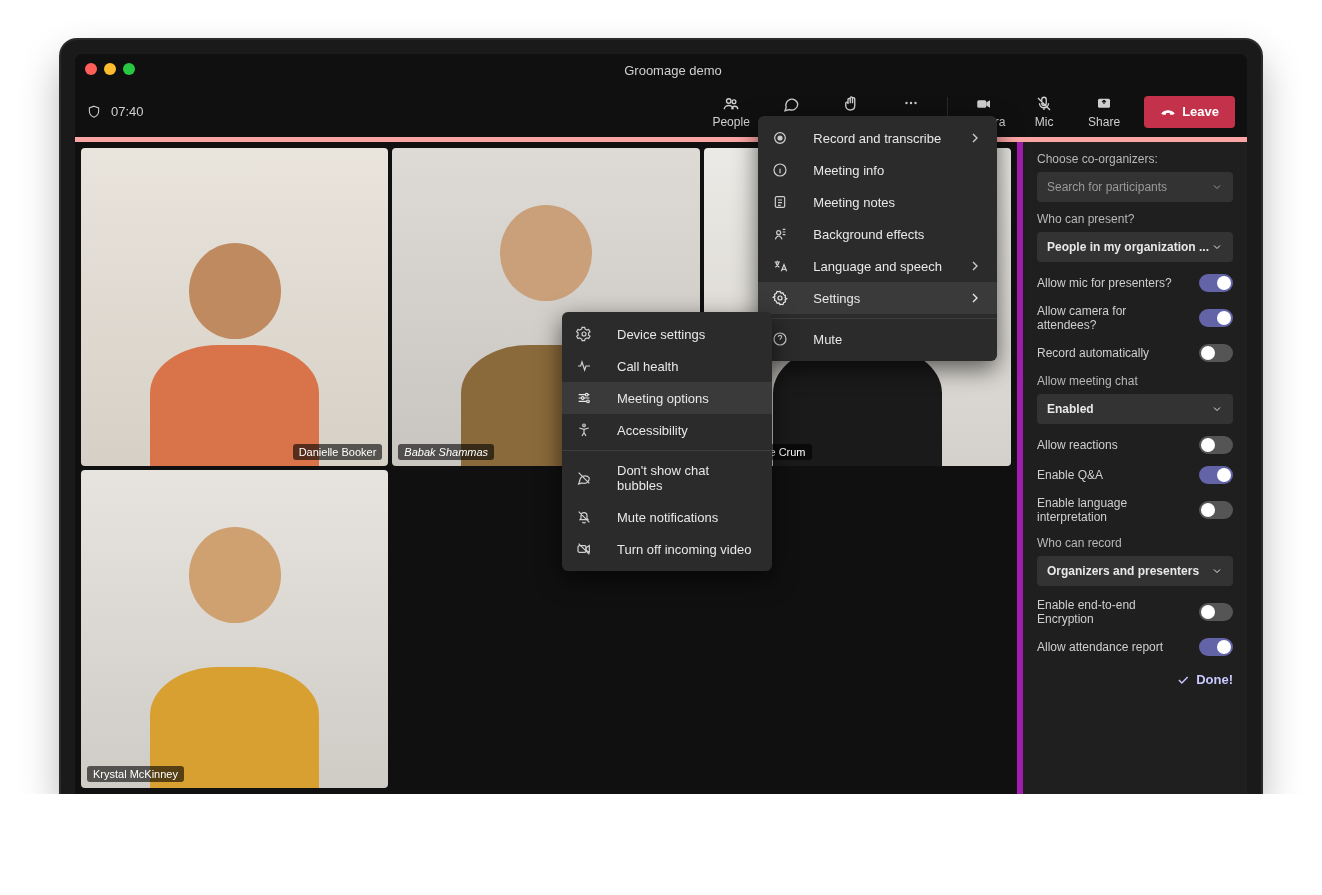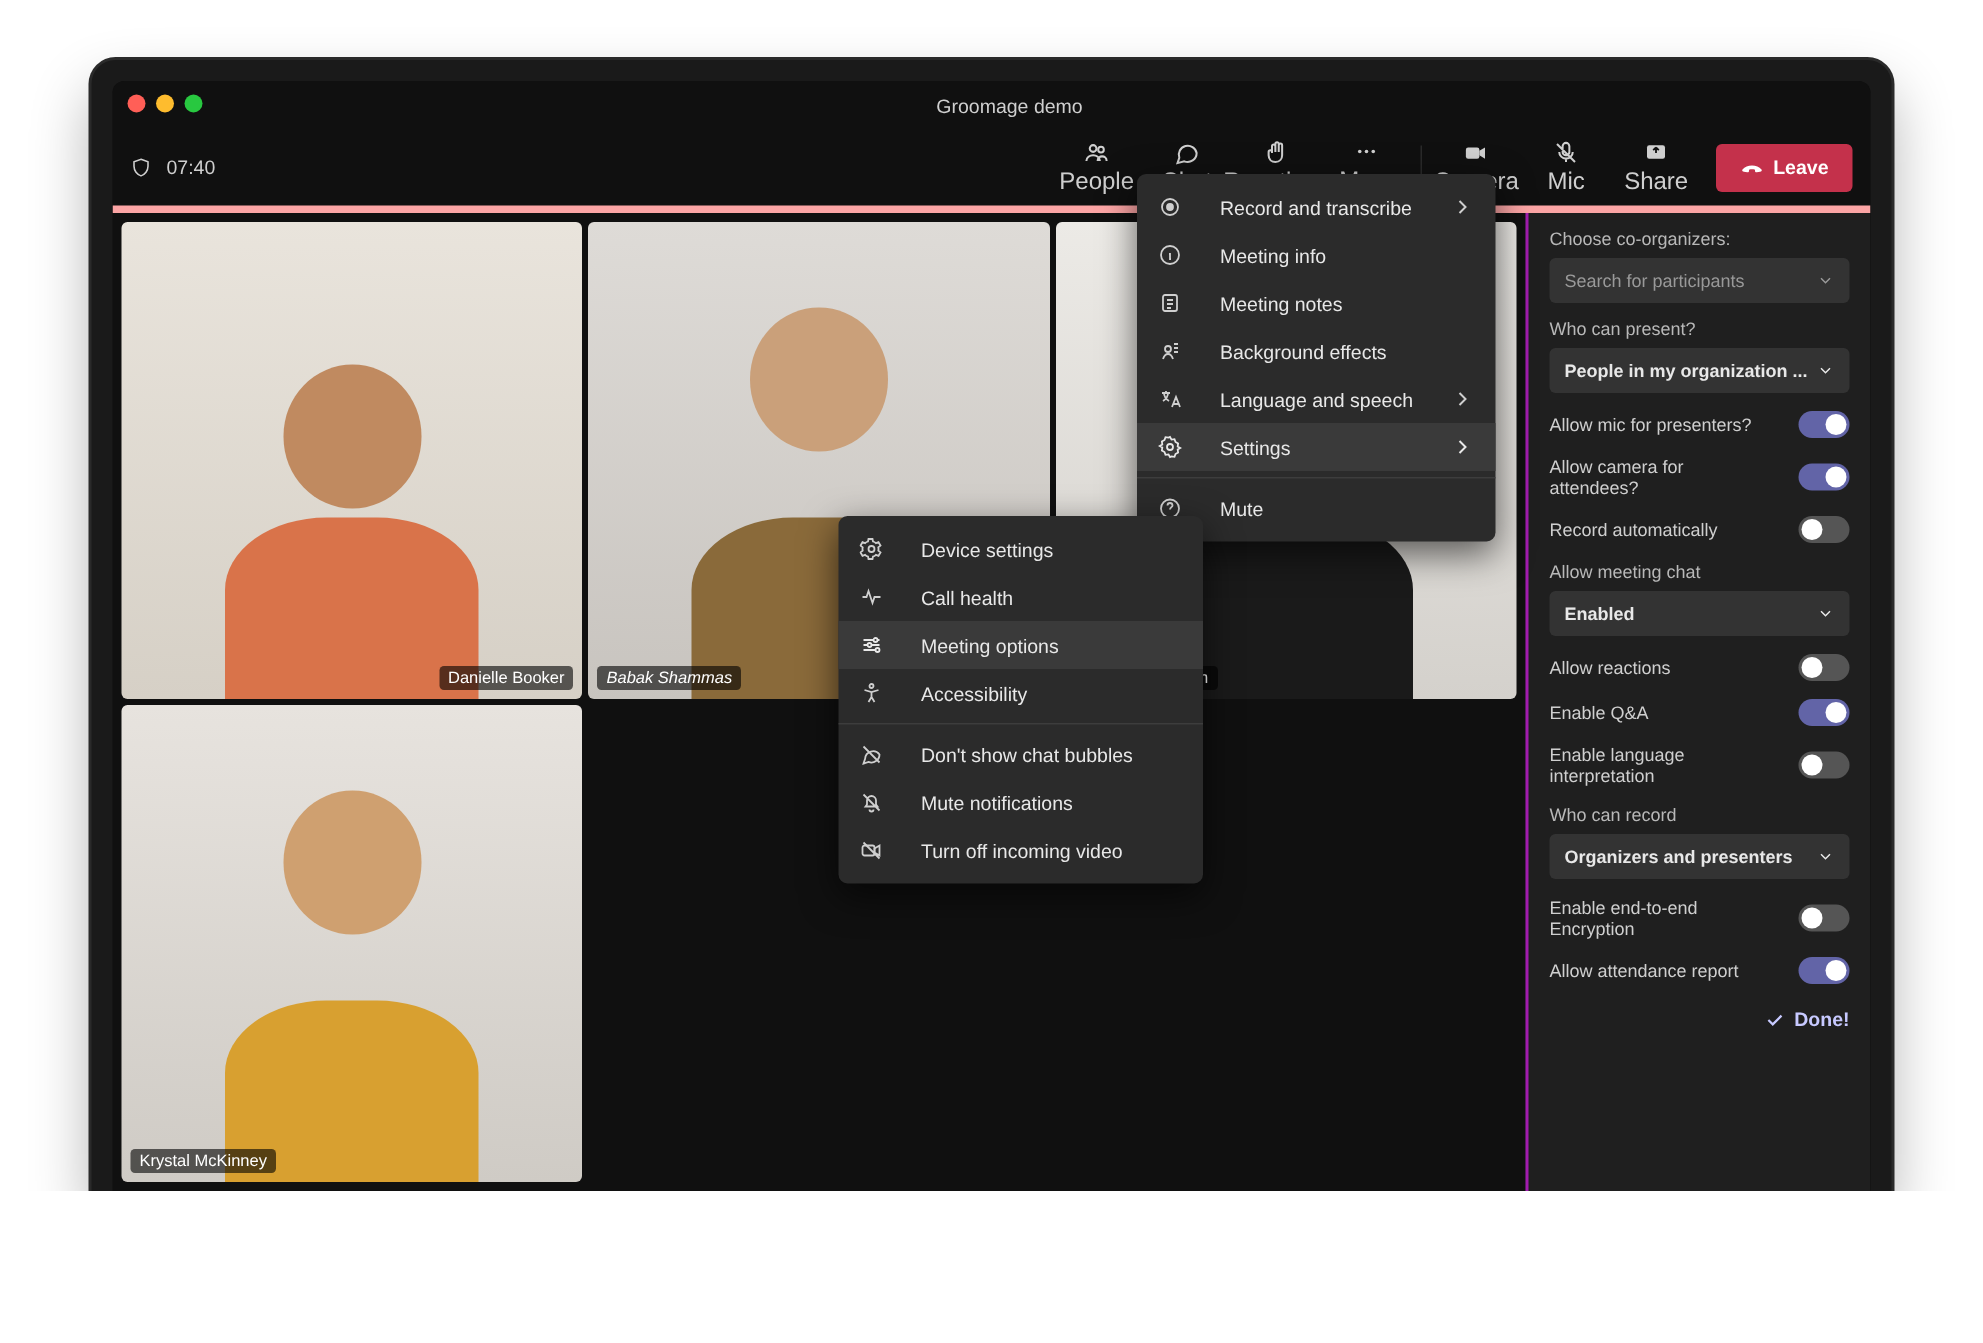--- a/index.html
+++ b/index.html
@@ -9,30 +9,30 @@
 .app { background:#101010; color:#e8e8e8; border-radius: 8px 8px 0 0; overflow:hidden; height: 740px; display:flex; flex-direction:column; position:relative; }
 .titlebar { height:32px; display:flex; align-items:center; justify-content:center; position:relative; background:#101010; }
 .traffic { position:absolute; left:10px; top:9px; display:flex; gap:7px; }
 .dot { width:12px; height:12px; border-radius:50%; }
 .dot.r{background:#ff5f57;} .dot.y{background:#febc2e;} .dot.g{background:#28c840;}
 .title { font-size:13px; color:#cfcfcf;margin-left:24px; }
 .toolbar { height:56px; display:flex; align-items:center; padding:0 12px; background:#101010; border-bottom:5px solid #fca5a5; }
 .toolbar-left { display:flex; align-items:center; gap:10px; color:#cfcfcf; font-size:13px; }
 .shield-ic { width:14px; height:16px; }
 .toolbar-right { margin-left:auto; display:flex; align-items:center; gap:4px; }
-.tb-btn { display:flex; flex-direction:column; align-items:center; justify-content:center; gap:2px; width:56px; height:44px; color:#cfcfcf; font-size:16px; cursor:pointer; border-radius:4px; }
+.tb-btn { display:flex; flex-direction:column; align-items:center; justify-content:center; gap:2px; width:56px; height:44px; color:#cfcfcf; font-size:12px; cursor:pointer; border-radius:4px; }
 .tb-btn.active { border-bottom:2px solid #7b83eb; }
 .tb-ic { width:18px; height:18px; }
 .leave-btn { background:#c4314b; color:#fff; font-size:13px; font-weight:600; padding:8px 16px; border-radius:4px; display:flex; align-items:center; gap:6px; margin-left:8px; cursor:pointer; }
 .content { flex:1; display:flex; overflow:hidden; }
 .video-area { flex:1; position:relative; background:#101010; padding:6px; }
 .grid { display:grid; grid-template-columns:repeat(3,1fr); grid-auto-rows:1fr; gap:4px; height:100%; }
 .tile { position:relative; background:#2b2b2b; border-radius:4px; overflow:hidden; }
 .name-tag { position:absolute; left:6px; bottom:6px; background:rgba(0,0,0,0.6); color:#fff; font-size:11px; padding:2px 6px; border-radius:3px; }
-.side-panel { width:230px; background:#1f1f1f; border-left:2px solid #a21caf; padding:10px 14px 14px 14px; overflow-y:auto; font-size:12px; position:relative; }
+.side-panel { width:230px; background:#1f1f1f; border-left:6px solid #a21caf; padding:10px 14px 14px 14px; overflow-y:auto; font-size:12px; position:relative; }
 .panel-label { color:#b8b8b8; margin:10px 0 6px; }
 .dd { background:#333; color:#e8e8e8; padding:8px 10px; border-radius:4px; display:flex; align-items:center; justify-content:space-between; cursor:pointer; font-size:12px; }
 .dd.bold { font-weight:600; }
 .chev { width:12px; height:12px; }
 .toggle-row { display:flex; align-items:center; justify-content:space-between; margin:12px 0; }
 .toggle-row .lbl { color:#cfcfcf; max-width:150px; }
 .toggle { width:34px; height:18px; border-radius:10px; position:relative; cursor:pointer; }
 .toggle .knob { position:absolute; width:14px; height:14px; border-radius:50%; background:#fff; top:2px; }
 .toggle.on { background:#6264a7; } .toggle.on .knob { right:2px; }
 .toggle.off { background:#555; } .toggle.off .knob { left:2px; }
@@ -40,21 +40,21 @@
 .check-ic { width:14px; height:14px; }
 
 
 .menu { position:absolute; background:#2b2b2b; border-radius:6px; box-shadow:0 8px 24px rgba(0,0,0,0.6); padding:6px 0; font-size:13px; color:#e8e8e8; min-width:200px; }
 .menu-item { display:flex; align-items:center; gap:25px; padding:8px 14px; cursor:pointer; position:relative; }
 .menu-item:hover, .menu-item.hover { background:#3a3a3a; }
 .mic { width:16px; height:16px; flex-shrink:0; }
 .menu-item .arrow { margin-left:auto; }
 .menu-sep { height:1px; background:#3d3d3d; margin:4px 0; }
 .menu1 { top:62px; right:250px; }
-.menu2 { top:62px; right:445px; width:243px;margin-top:32px; }
+.menu2 { top:62px; right:475px; width:210px; }
 
 
 .silhouette { width:100%; height:100%; display:flex; align-items:flex-end; justify-content:center; }
 .head { width:30%; height:30%; border-radius:50%; background:#6a5a4a; position:absolute; top:18%; }
 .body { width:55%; height:38%; border-radius:40% 40% 0 0; background:#4a4040; position:absolute; bottom:0; }
 .bg1{background:linear-gradient(#e4e0da,#d5cfc5);} .bg2{background:linear-gradient(#efe8df,#dcd3c6);}
 .bg3{background:linear-gradient(#e9e4dc,#d6d0c6);} .bg4{background:linear-gradient(#dedbd7,#c8c4bf);font-style:italic;}
 .bg5{background:linear-gradient(#eceae6,#d4d1cc);} .bg6{background:linear-gradient(#e7e3de,#cfcbc5);}
 
 .side-panel::-webkit-scrollbar{width:6px;} .side-panel::-webkit-scrollbar-thumb{background:#444;border-radius:3px;}

